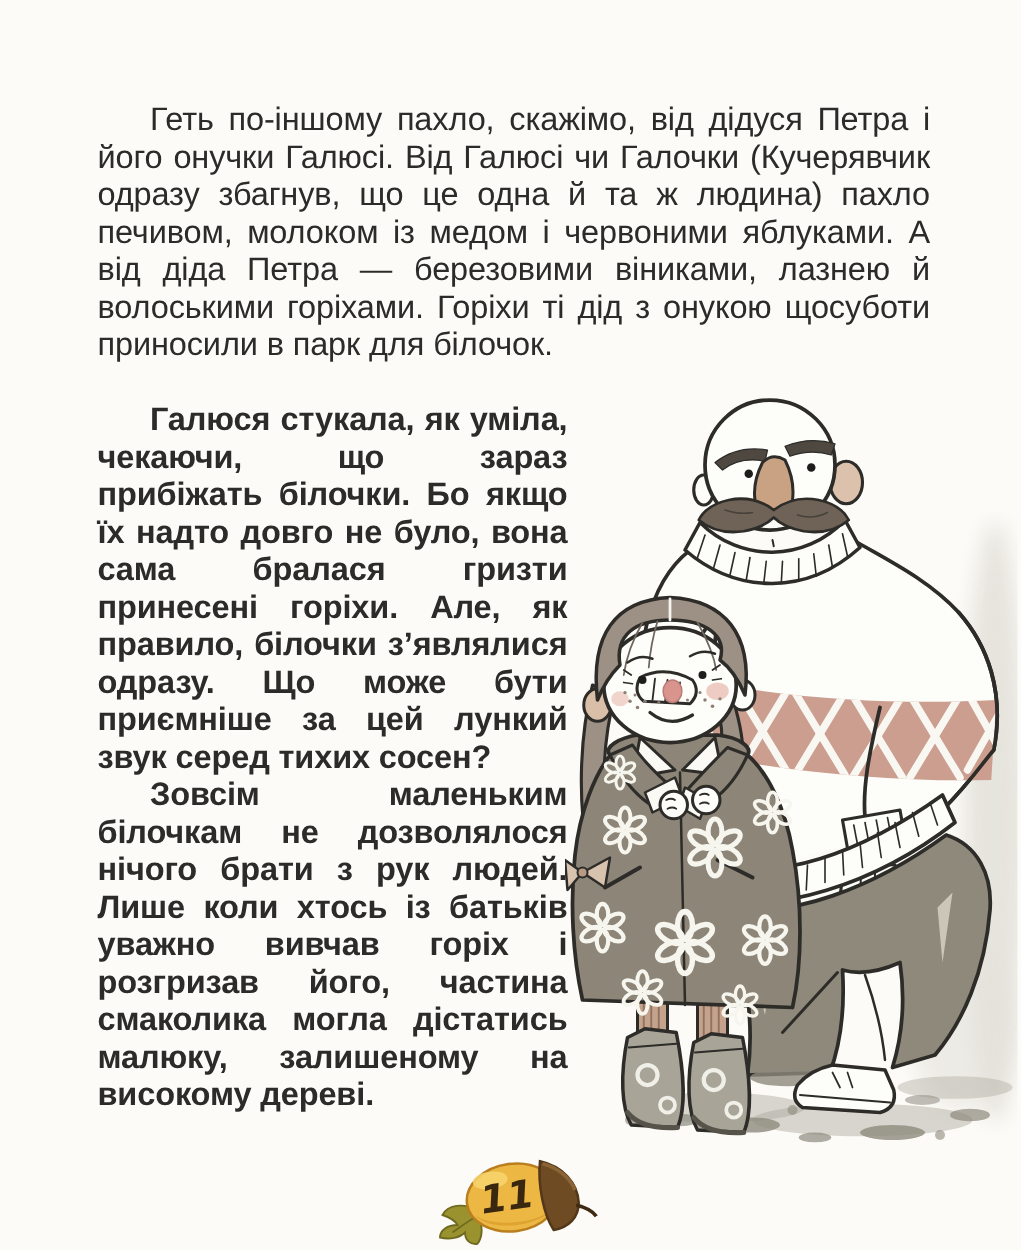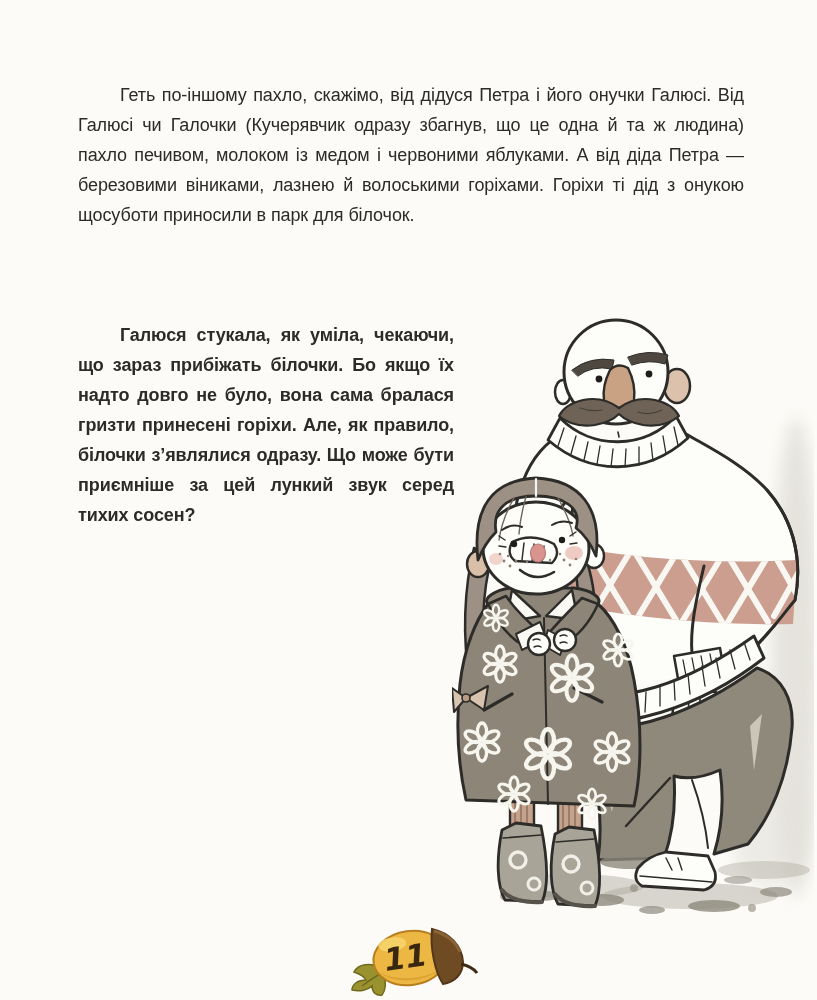--- a/index.html
+++ b/index.html
@@ -12,21 +12,21 @@
     font-family:"Liberation Sans", sans-serif;
   }
   .text-full{
     position:absolute;left:78px;top:80px;width:666px;
   }
   .text-narrow{
     position:absolute;left:78px;top:320px;width:376px;font-weight:bold;
   }
   p.story-par{
     margin:0;
-    font-size:18px;
+    font-size:26px;
     line-height:30px;
     color:#2c2b29;
     text-align:justify;
     text-indent:42px;
     letter-spacing:-0.1px;
     -webkit-hyphens:manual;hyphens:manual;
   }
   .illustration-wrap{
     position:absolute;left:452px;top:308px;width:362px;height:606px;
   }
@@ -42,20 +42,21 @@
 <body>
 
 <div class="page">
 
   <div class="text-full">
     <p class="story-par">Геть по-іншому пахло, скажімо, від дідуся Петра і його онучки Галюсі. Від Галюсі чи Галочки (Кучерявчик одразу збагнув, що це одна й та ж людина) пахло печивом, молоком із медом і червони­ми яблуками. А від діда Петра — березовими віниками, лазнею й волоськими горіхами. Горіхи ті дід з онукою щосуботи приносили в парк для білочок.</p>
   </div>
 
   <div class="text-narrow">
     <p class="story-par">Галюся стукала, як уміла, чекаючи, що зараз прибіжать білочки. Бо якщо їх надто довго не було, вона сама бралася гриз­ти принесені горіхи. Але, як правило, білочки з’являлися одразу. Що може бути приємніше за цей лункий звук серед тихих сосен?</p>
+    <p class="story-par">Зовсім маленьким білочкам не дозволялося нічого брати з рук людей. Лише коли хтось із батьків уважно вивчав горіх і розгризав його, частина смаколика могла дістатись малюку, залишеному на високому дереві.</p>
   </div>
 
   <div class="illustration-wrap">
   <svg viewBox="0 0 362 606" width="362" height="606">
     <defs>
       <filter id="soft" x="-50%" y="-50%" width="200%" height="200%">
             <feGaussianBlur stdDeviation="8"></feGaussianBlur>
           </filter>
       <clipPath id="bandClip">
         <path d="M95,234 C 180,252 268,256 345,252 L 341,316 C 255,318 168,308 90,292 Z"></path>

